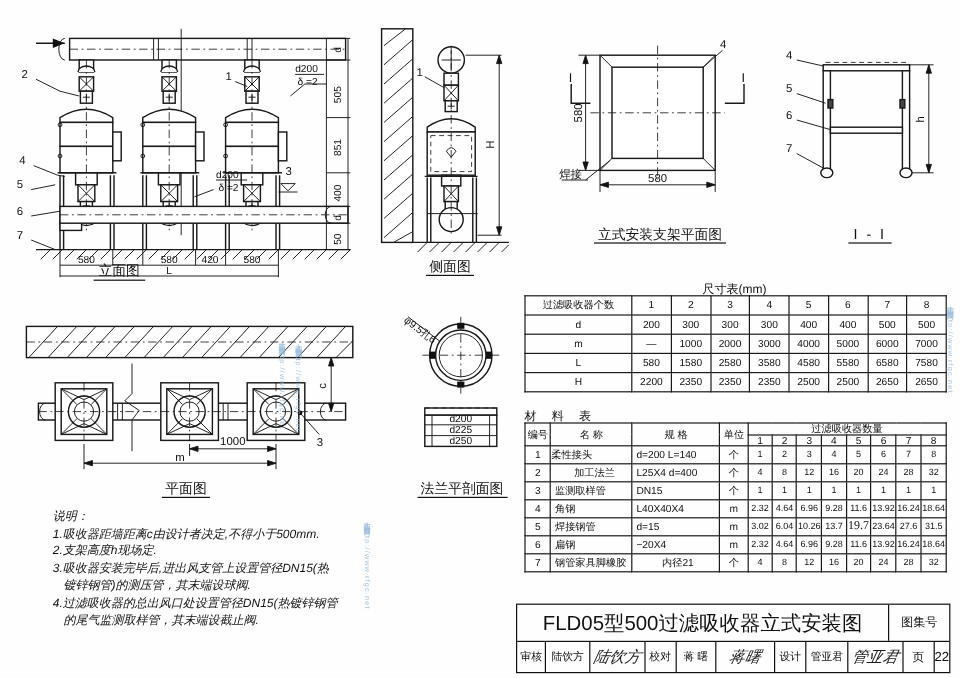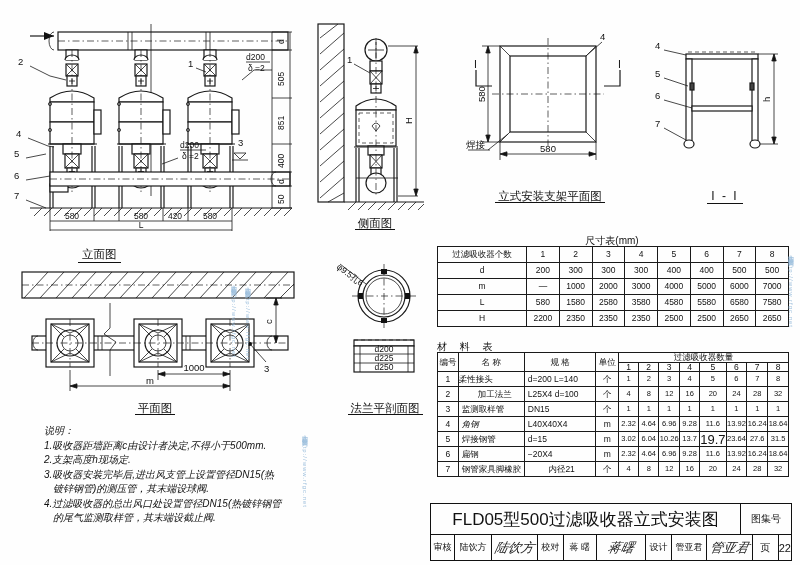--- a/index.html
+++ b/index.html
@@ -238,21 +238,21 @@
     <g class="ln thin">
       <line x1="236" y1="44" x2="260" y2="44"></line>
       <line x1="170" y1="132" x2="196" y2="132"></line>
     </g>
     <text class="t8" x="236" y="42">d200</text>
     <text class="t8" x="238" y="53">δ =2</text>
     <text class="t8" x="170" y="130">d200</text>
     <text class="t8" x="172" y="141">δ =2</text>
   </svg>
   </div>
-  <div class="abs" style="left:78px;top:244px;width:160px">
+  <div class="abs" style="left:78px;top:216px;width:160px">
     <div style="text-align:center;font-size:11.5px;border-bottom:1px solid #111;display:inline-block;padding:0 4px">立面图</div>
   </div>
 
   <div class="abs" style="left:312px;top:18px">
   <svg width="122" height="200" viewBox="0 0 122 200">
 
     <rect x="6" y="6" width="26" height="178" class="ln med fillw"></rect>
     <g class="ln thin">
       <line x1="8" y1="20" x2="26" y2="6"></line>
           <line x1="8" y1="36" x2="32" y2="15"></line>
@@ -641,21 +641,21 @@
             <td style="height: 14px; font-size: 7.5px;">3</td>
             <td style="height: 14px; font-size: 7.5px;">4</td>
             <td style="height: 14px; font-size: 7.5px;">5</td>
             <td style="height: 14px; font-size: 7.5px;">6</td>
             <td style="height: 14px; font-size: 7.5px;">7</td>
             <td style="height: 14px; font-size: 7.5px;">8</td>
           </tr>
           <tr>
             <td style="height: 14px;">2</td>
             <td style="height: 14px; text-align: left; padding-left: 19px;">加工法兰</td>
-            <td style="height: 14px; text-align: left; padding-left: 3px;">L25X4  d=100</td>
+            <td style="height: 14px; text-align: left; padding-left: 3px;">L25X4  d=400</td>
             <td style="height: 14px;">个</td>
             <td style="height: 14px; font-size: 7.5px;">4</td>
             <td style="height: 14px; font-size: 7.5px;">8</td>
             <td style="height: 14px; font-size: 7.5px;">12</td>
             <td style="height: 14px; font-size: 7.5px;">16</td>
             <td style="height: 14px; font-size: 7.5px;">20</td>
             <td style="height: 14px; font-size: 7.5px;">24</td>
             <td style="height: 14px; font-size: 7.5px;">28</td>
             <td style="height: 14px; font-size: 7.5px;">32</td>
           </tr>
@@ -668,42 +668,42 @@
             <td style="height: 14px; font-size: 7.5px;">1</td>
             <td style="height: 14px; font-size: 7.5px;">1</td>
             <td style="height: 14px; font-size: 7.5px;">1</td>
             <td style="height: 14px; font-size: 7.5px;">1</td>
             <td style="height: 14px; font-size: 7.5px;">1</td>
             <td style="height: 14px; font-size: 7.5px;">1</td>
             <td style="height: 14px; font-size: 7.5px;">1</td>
           </tr>
           <tr>
             <td style="height: 14px;">4</td>
-            <td style="height: 14px; text-align: left; padding-left: 3px; font-style: italic;">角钢</td>
+            <td style="height: 14px; text-align: left; padding-left: 3px;">角钢</td>
             <td style="height: 14px; text-align: left; padding-left: 3px;">L40X40X4</td>
             <td style="height: 14px;">m</td>
             <td style="height: 14px; font-size: 7.5px;">2.32</td>
             <td style="height: 14px; font-size: 7.5px;">4.64</td>
             <td style="height: 14px; font-size: 7.5px;">6.96</td>
             <td style="height: 14px; font-size: 7.5px;">9.28</td>
             <td style="height: 14px; font-size: 7.5px;">11.6</td>
             <td style="height: 14px; font-size: 7.5px;">13.92</td>
             <td style="height: 14px; font-size: 7.5px;">16.24</td>
             <td style="height: 14px; font-size: 7.5px;">18.64</td>
           </tr>
           <tr>
             <td style="height: 14px;">5</td>
             <td style="height: 14px; text-align: left; padding-left: 3px;">焊接钢管</td>
             <td style="height: 14px; text-align: left; padding-left: 3px;">d=15</td>
             <td style="height: 14px;">m</td>
             <td style="height: 14px; font-size: 7.5px;">3.02</td>
             <td style="height: 14px; font-size: 7.5px;">6.04</td>
             <td style="height: 14px; font-size: 7.5px;">10.26</td>
             <td style="height: 14px; font-size: 7.5px;">13.7</td>
-            <td style="height: 14px; font-size: 13px;">19.7</td>
+            <td style="height: 14px; font-size: 10px; font-family: Liberation Serif, serif;">19.7</td>
             <td style="height: 14px; font-size: 7.5px;">23.64</td>
             <td style="height: 14px; font-size: 7.5px; margin-top: 12px;">27.6</td>
             <td style="height: 14px; font-size: 7.5px;">31.5</td>
           </tr>
           <tr>
             <td style="height: 14px;">6</td>
             <td style="height: 14px; text-align: left; padding-left: 3px;">扁钢</td>
             <td style="height: 14px; text-align: left; padding-left: 3px;">−20X4</td>
             <td style="height: 14px;">m</td>
             <td style="height: 14px; font-size: 7.5px;">2.32</td>

